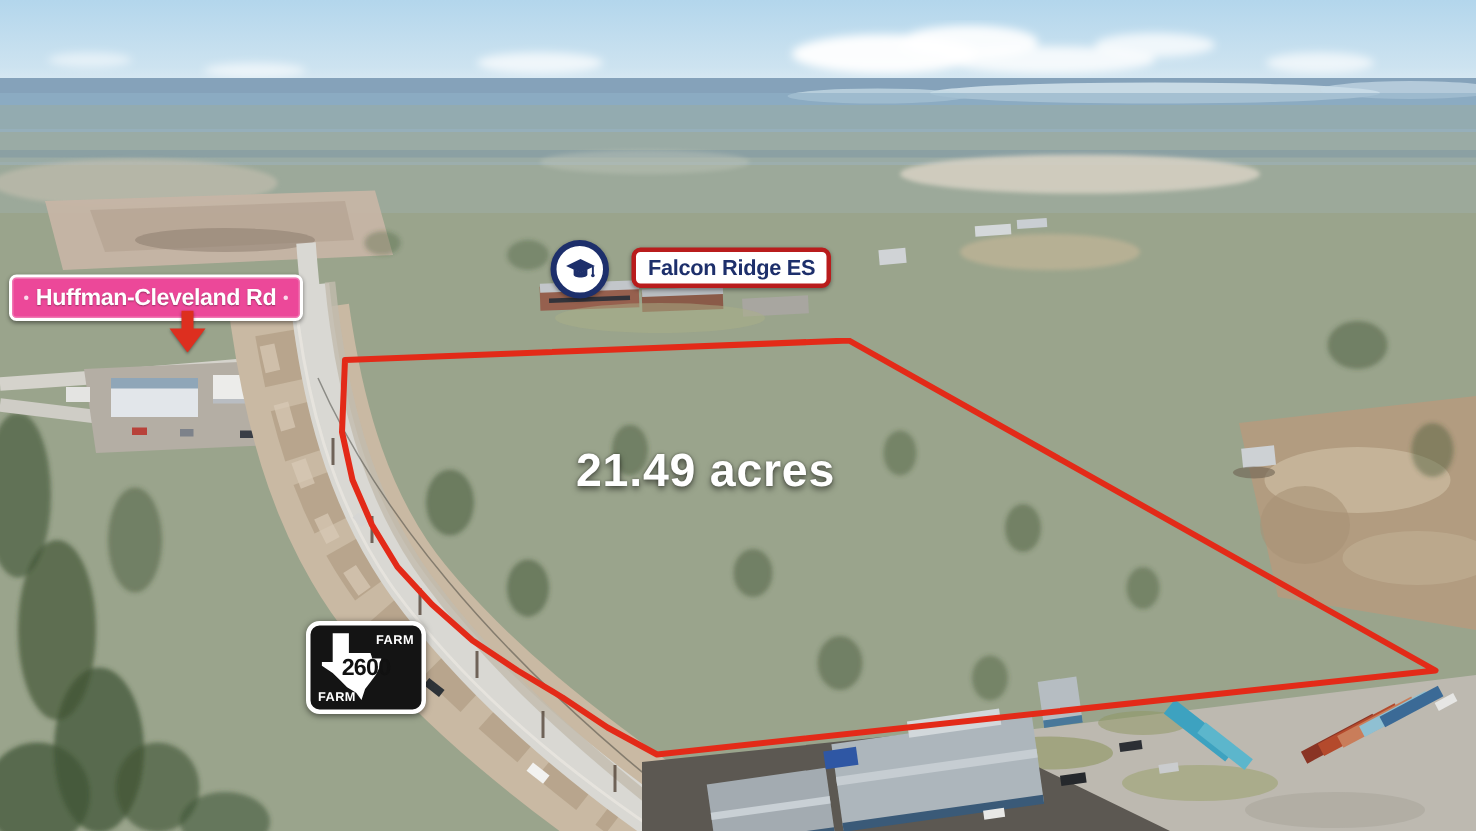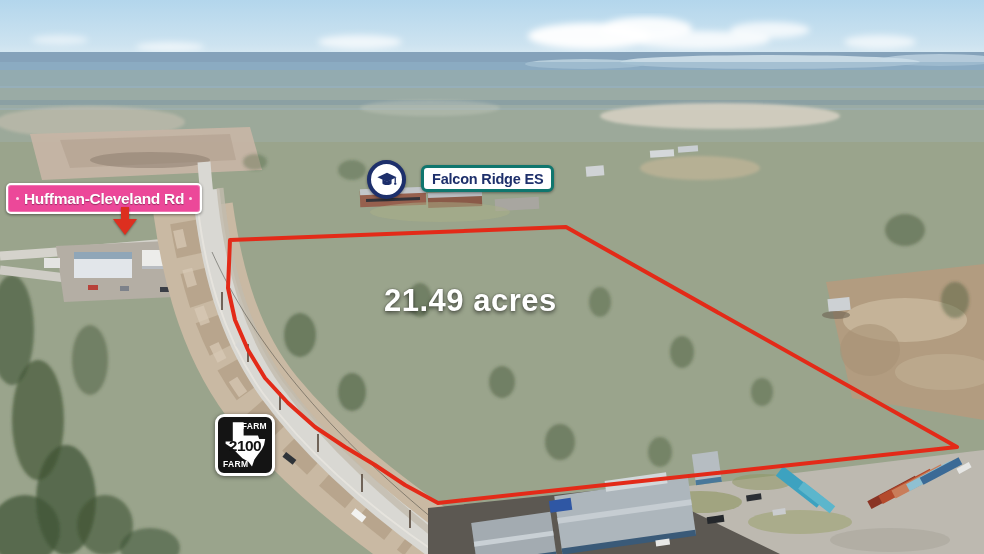--- a/index.html
+++ b/index.html
@@ -25,36 +25,36 @@
 
   
   .school-badge{position:absolute;left:367px;top:160px;display:flex;align-items:flex-start;}
   .badge-circle{
     width:31px;height:31px;border-radius:50%;background:#fff;border:4px solid #1d2f6b;
     display:flex;align-items:center;justify-content:center;
     box-shadow:0 1px 3px rgba(0,0,0,.4);
   }
   .badge-plate{
     margin-left:15px;margin-top:5px;height:21px;padding:0 8px;
-    background:#fff;border:3px solid #0f766e;border-radius:6px;
+    background:#fff;border:3px solid #b91c1c;border-radius:6px;
     display:flex;align-items:center;justify-content:center;
     color:#1d2f6b;font-weight:bold;font-size:14.5px;letter-spacing:-0.2px;white-space:nowrap;
     box-shadow:0 1px 3px rgba(0,0,0,.4);
   }
 
   
   .acreage{
-    position:absolute;left:384px;top:283px;
+    position:absolute;left:384px;top:296px;
     color:#fff;font-weight:bold;font-size:31px;letter-spacing:0.5px;
     text-shadow:0 2px 4px rgba(0,0,0,.55), 0 0 2px rgba(0,0,0,.35);white-space:nowrap;
   }
 
   
   .fm-sign{
-    position:absolute;left:215px;top:414px;width:60px;height:62px;
+    position:absolute;left:204px;top:414px;width:80px;height:62px;
     background:#141414;border:3px solid #fff;border-radius:9px;box-sizing:border-box;
     box-shadow:0 1px 4px rgba(0,0,0,.5);
     padding-left:28px;
   }
   .fm-sign .tx{position:absolute;left:4px;top:4px;width:48px;height:48px;}
   .fm-top{position:absolute;right:5px;top:4px;color:#fff;font-weight:bold;font-size:8.5px;letter-spacing:.3px;}
   .fm-bottom{position:absolute;left:5px;bottom:4px;color:#fff;font-weight:bold;font-size:8.5px;letter-spacing:.3px;}
   .fm-num{
     position:absolute;left:50%;top:51%;transform:translate(-50%,-50%);
     color:#111;font-weight:bold;font-size:15.5px;letter-spacing:-0.5px;
@@ -280,17 +280,17 @@
     <div class="badge-plate">Falcon Ridge ES</div>
   </div>
 
   <div class="acreage">21.49 acres</div>
 
   <div class="fm-sign">
     <svg class="tx" viewBox="0 0 40 40">
       <path d="M9,1 L18,1 L18,12 L30,12 L31,15 L36,15 L35,20 L33,24 L30,28 L27,32 L25,38 L22,34 L17,31 L13,27 L9,23 L3,19 L3,17 L9,17 Z" fill="#ffffff"></path>
     </svg>
     <span class="fm-top">FARM</span>
-    <span class="fm-num">2100</span>
+    <span class="fm-num">2600</span>
     <span class="fm-bottom">FARM</span>
   </div>
 
 </div>
 
 </body></html>

